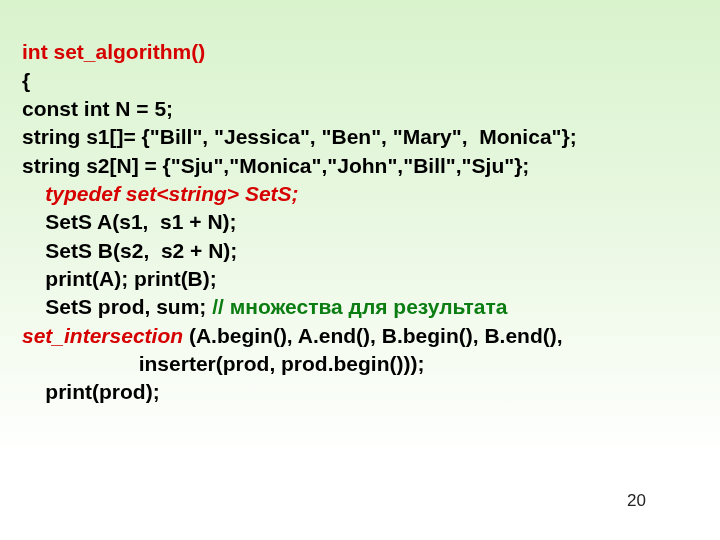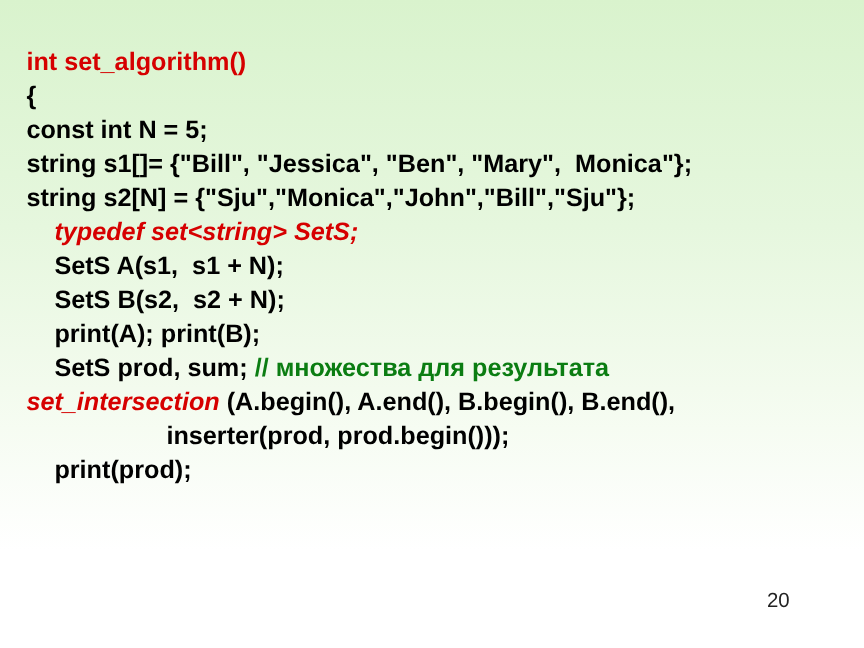--- a/index.html
+++ b/index.html
@@ -30,21 +30,21 @@
     line-height: 1.35;
     color: #000;
     font-weight: bold;
     white-space: pre;
   }
   .red { color: #d60000; }
   .green { color: #0b7d12; }
   .red-italic { color: #d60000; font-style: italic; }
   .pagenum {
     position: absolute;
-    right: 62px;
+    right: 74px;
     bottom: 22px;
     font-size: 17px;
     font-weight: normal;
     color: #222;
   }
 </style>
 </head>
 <body>
 
 <div class="slide">

